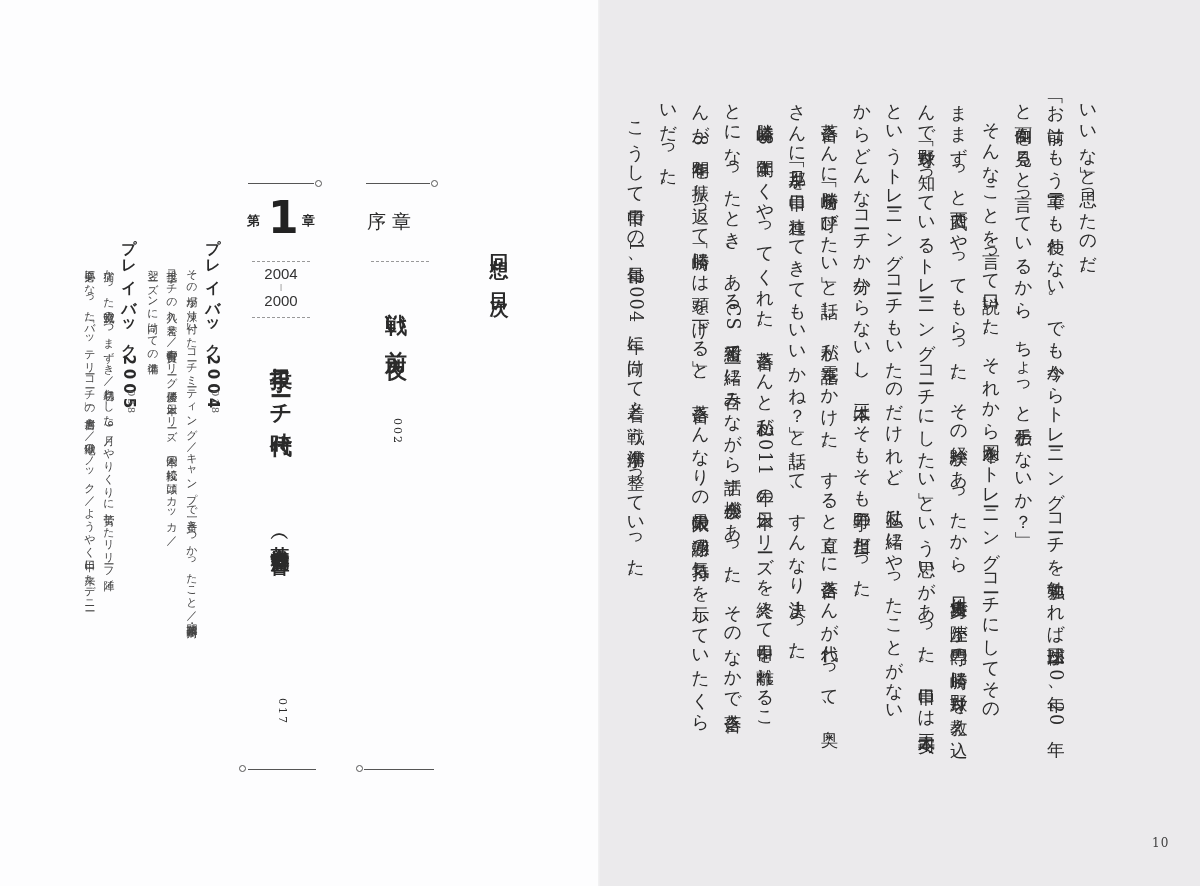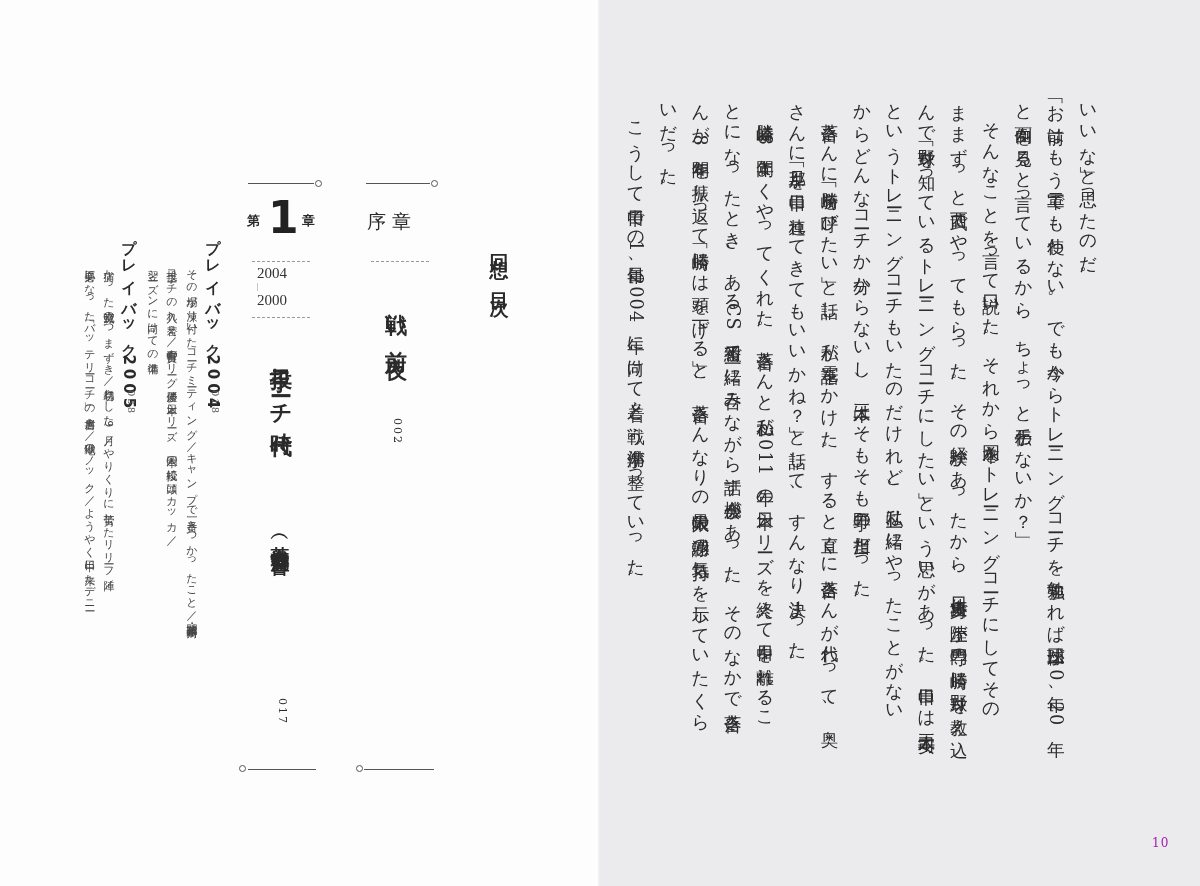--- a/index.html
+++ b/index.html
@@ -58,22 +58,22 @@
     position:absolute; top:212px; font-family:"DejaVu Sans", sans-serif;
     font-weight:bold; font-size:13px;
   }
   .ch1-dai { left:247px; }
   .ch1-sho { left:302px; }
   .ch1-num {
     position:absolute; left:268px; top:195px; font-family:"DejaVu Sans", sans-serif;
     font-size:44px; font-weight:bold; line-height:46px; color:#222;
   }
   .ch1-years {
-    position:absolute; left:257px; top:264px; width:48px; 
-    font-family:Liberation Serif, serif; font-size:15px; line-height:19px; color:#333;
+    position:absolute; left:257px; top:264px; width:48px; text-align:center;
+    font-family:Liberation Sans, sans-serif; font-size:15px; line-height:19px; color:#333;
   }
   .ch1-years .sep { display:block; font-size:8px; line-height:8px; color:#777; }
   .ch1-title {
     left:268px; top:350px; font-family:"DejaVu Sans", sans-serif; font-weight:bold;
     font-size:22px; letter-spacing:3px; line-height:26px;
   }
   .ch1-subtitle {
     left:268px; top:528px; font-family:"DejaVu Sans", sans-serif; font-weight:bold;
     font-size:19px; letter-spacing:2px; line-height:26px;
   }
@@ -88,21 +88,21 @@
   .pb-desc { font-family:"DejaVu Sans", sans-serif; font-size:11px; color:#444; line-height:14px; letter-spacing:0.5px; }
   
   .body-text {
     position:absolute; right:96px; top:92px; height:640px;
     writing-mode: vertical-rl; -webkit-writing-mode: vertical-rl;
     font-family:"DejaVu Serif", "Liberation Serif", serif;
     font-size:17.6px; line-height:32.3px; letter-spacing:1.2px; color:#2b2b2b;
   }
   .body-text p { margin:0; }
   .folio {
-    position:absolute; left:1152px; top:836px; font-size:12px; color:#a21caf;
+    position:absolute; left:1152px; top:836px; font-size:12px; color:#404040;
     letter-spacing:1px;
   }
 </style>
 </head>
 <body>
 
 <div class="page-left">
 
   <div class="vt toc-title">
     <span>回想</span><span class="gap"></span><span>目次</span>

